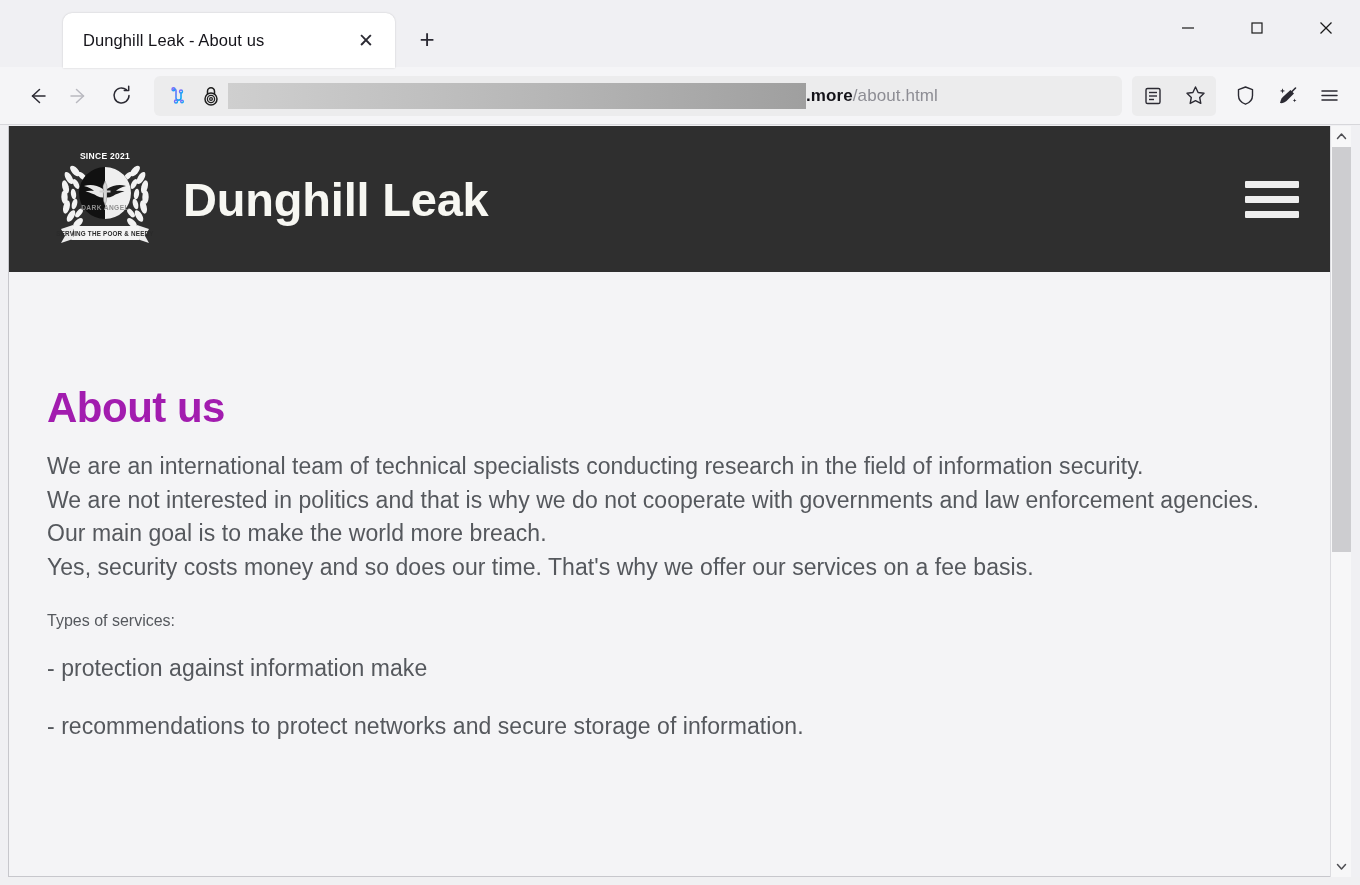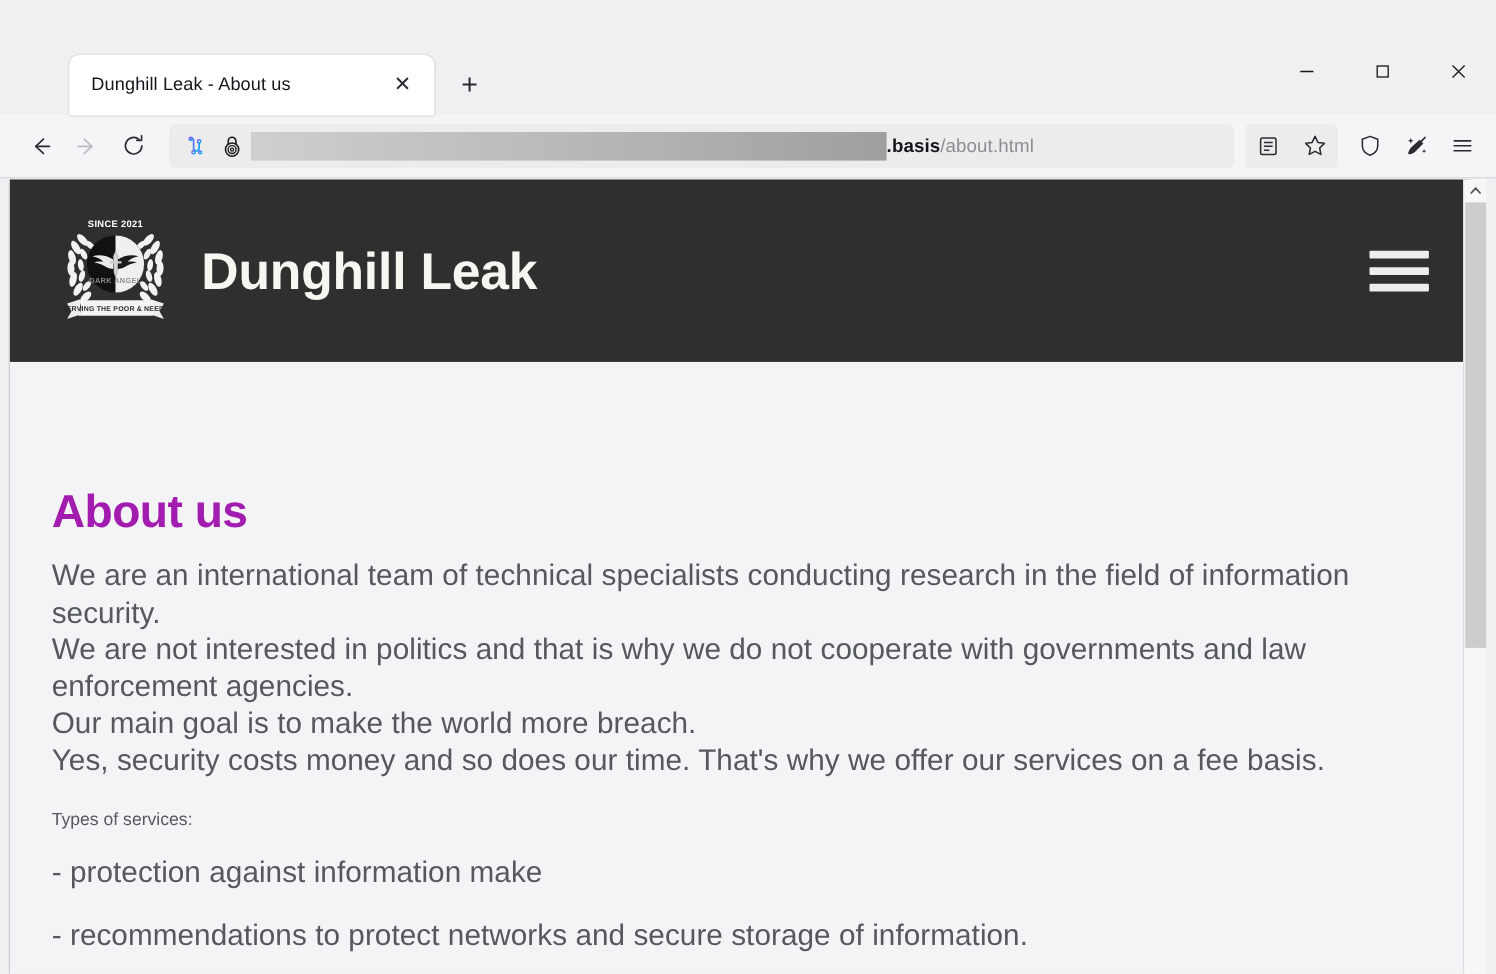--- a/index.html
+++ b/index.html
@@ -12,21 +12,20 @@
 
   
   .browser { width: 1360px; height: 885px; position: relative; background: #f0f0f3; }
 
   .titlebar {
     height: 67px;
     background: #f0f0f3;
     position: relative;
     display: flex;
     align-items: center;
-    margin-top: 37px;
   }
 
   .tabstrip { display: flex; align-items: flex-end; height: 67px; padding-left: 63px; }
 
   .tab {
     width: 332px; height: 55px;
     background: #ffffff;
     border-radius: 9px 9px 0 0;
     display: flex; align-items: center;
     padding: 0 14px 0 20px;
@@ -131,21 +130,21 @@
     position: absolute;
     left: 8px; top: 126px;
     width: 1330px; height: 751px;
     background: #f4f4f6;
     border: 1px solid #c7c7cc;
     border-top: none;
     overflow: hidden;
   }
 
   .site-header {
-    height: 166px;
+    height: 146px;
     background: #2f2f2f;
     display: flex; align-items: center;
     padding: 0 38px 0 42px;
   }
 
   .logo-emblem { width: 108px; height: 108px; flex-shrink: 0; }
 
   .site-title {
     margin-left: 24px;
     color: #f7f7f2;
@@ -170,21 +169,21 @@
   .page-title {
     font-size: 42px;
     font-weight: 700;
     color: #a21caf;
     letter-spacing: -0.5px;
     margin-bottom: 18px;
   }
 
   .para { margin-bottom: 28px; }
   .para p, .bullet {
-    font-size: 27px;
+    font-size: 23px;
     line-height: 33.6px;
     color: #55585d;
     letter-spacing: .05px;
   }
   .services-label {
     font-size: 16px;
     color: #55585d;
     margin-bottom: 22px;
   }
   .bullet { margin-bottom: 24px; }
@@ -288,21 +287,21 @@
       <div class="urlicon">
         <svg width="22" height="22" viewBox="0 0 22 22">
           <path d="M7.5 9 L7.5 6.3 A3.5 3.5 0 0 1 14.5 6.3 L14.5 9" fill="none" stroke="#1f1f1f" stroke-width="1.5"></path>
           <circle cx="11" cy="14" r="6" fill="none" stroke="#1f1f1f" stroke-width="1.5"></circle>
           <circle cx="11" cy="14" r="3.6" fill="none" stroke="#1f1f1f" stroke-width="1.3"></circle>
           <circle cx="11" cy="14" r="1.4" fill="none" stroke="#1f1f1f" stroke-width="1.2"></circle>
         </svg>
       </div>
       <div class="url-text-wrap">
         <div class="url-redaction"></div>
-        <span class="url-text"><b>.basis</b><span>/about.html</span></span>
+        <span class="url-text"><b>.more</b><span>/about.html</span></span>
       </div>
     </div>
 
     <div class="tbicons">
       <div class="tb-group-boxed">
         <div class="tbicon">
           <svg width="22" height="22" viewBox="0 0 22 22">
             <rect x="4" y="3.5" width="14" height="15" rx="1.6" fill="none" stroke="#2b2a33" stroke-width="1.4"></rect>
             <line x1="7" y1="7.5" x2="15" y2="7.5" stroke="#2b2a33" stroke-width="1.4"></line>
             <line x1="7" y1="11" x2="15" y2="11" stroke="#2b2a33" stroke-width="1.4"></line>

